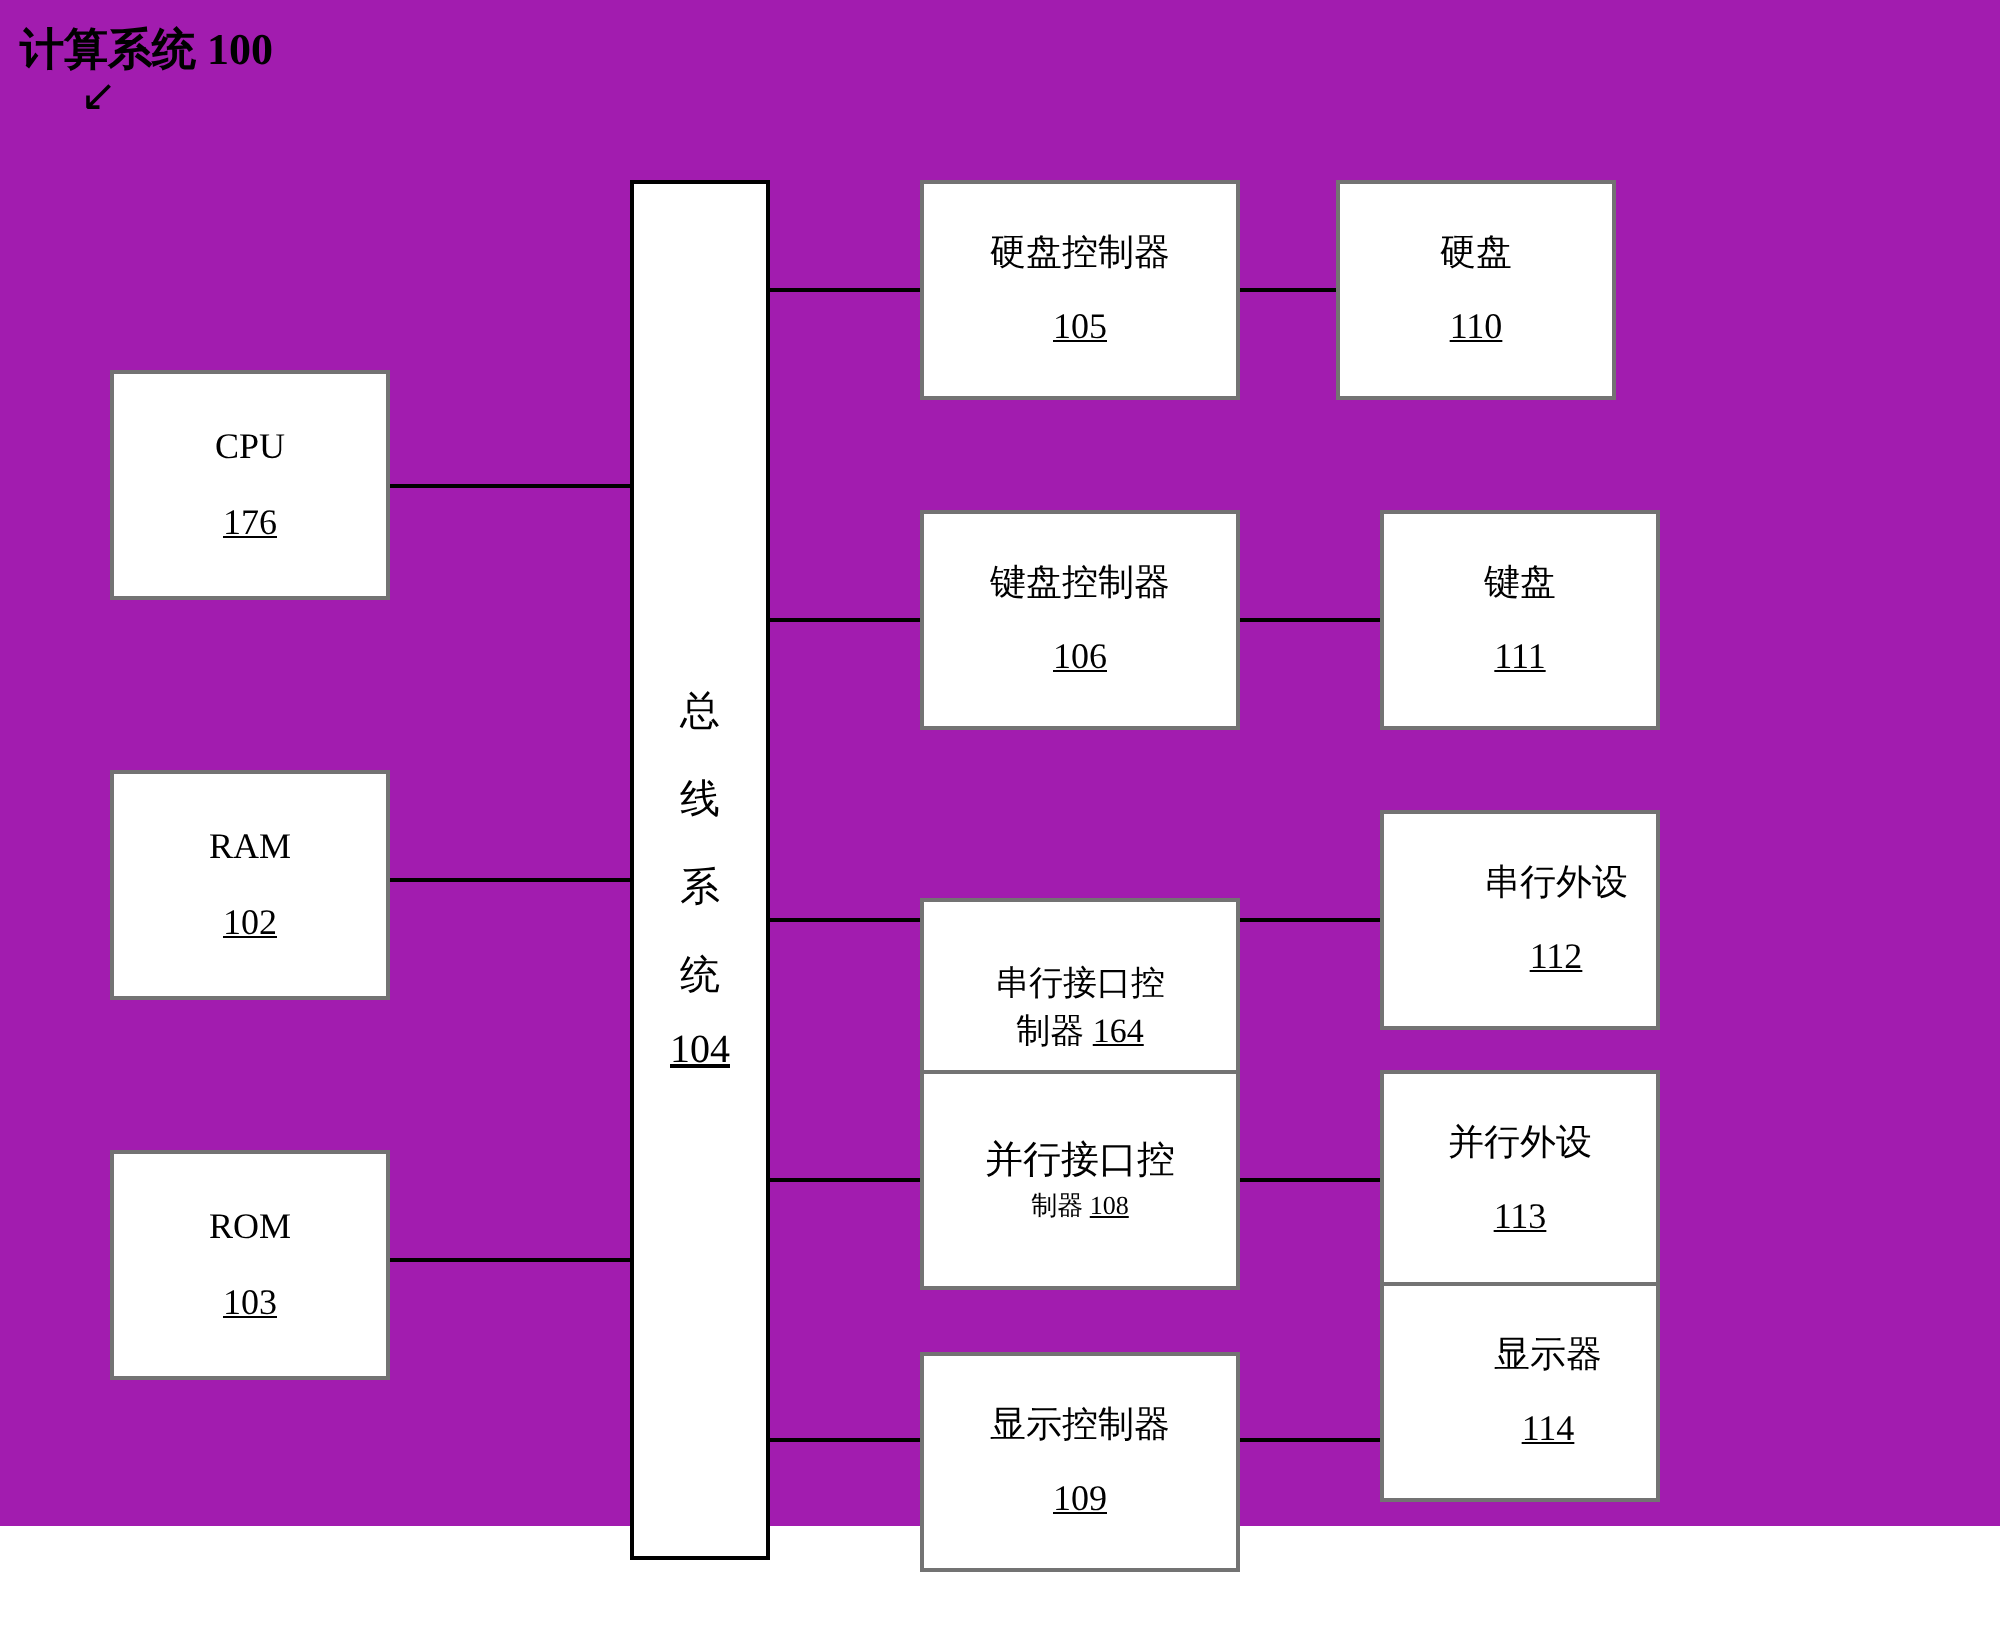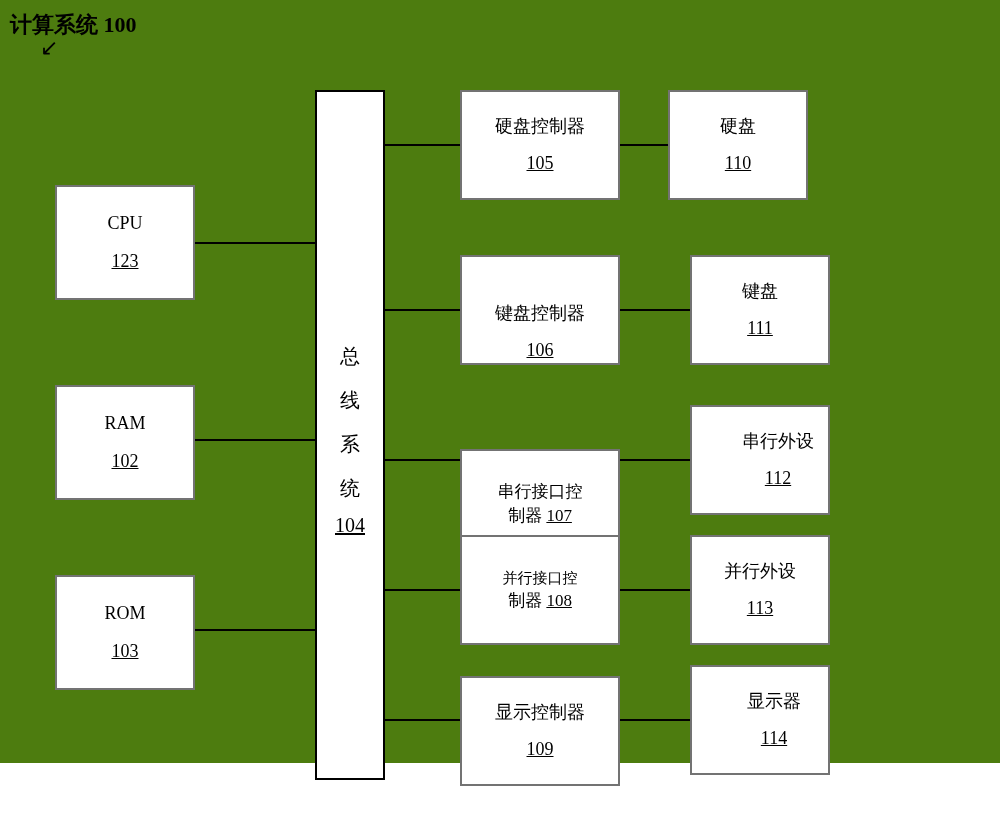--- a/index.html
+++ b/index.html
@@ -14,21 +14,21 @@
       width: 1000px;
       height: 823px;
       overflow: hidden;
       position: relative;
     }
 
     .diagram-container {
       position: relative;
       width: 1000px;
       height: 763px;
-      background: #4d7c0f;
+      background: #a21caf;
     }
 
     .title-area {
       position: absolute;
       top: 10px;
       left: 10px;
     }
 
     .title-text {
       font-size: 22px;
@@ -127,21 +127,21 @@
 
     <line x1="620" y1="460" x2="690" y2="460"></line>
 
     <line x1="620" y1="590" x2="690" y2="590"></line>
 
     <line x1="620" y1="720" x2="690" y2="720"></line>
   </svg>
 
   <div class="box" style="left:55px; top:185px; width:140px; height:115px;">
     <span class="label">CPU</span>
-    <span class="number">123</span>
+    <span class="number">176</span>
   </div>
 
   <div class="box" style="left:55px; top:385px; width:140px; height:115px;">
     <span class="label">RAM</span>
     <span class="number">102</span>
   </div>
 
   <div class="box" style="left:55px; top:575px; width:140px; height:115px;">
     <span class="label">ROM</span>
     <span class="number">103</span>
@@ -155,33 +155,33 @@
       <span style="font-size:20px; line-height:2.2;">统</span>
       <span class="bus-number">104</span>
     </div>
   </div>
 
   <div class="box" style="left:460px; top:90px; width:160px; height:110px;">
     <span class="label">硬盘控制器</span>
     <span class="number">105</span>
   </div>
 
-  <div class="box" style="left:460px; top:255px; width:160px; height:110px;justify-content:flex-end;">
+  <div class="box" style="left:460px; top:255px; width:160px; height:110px;">
     <span class="label">键盘控制器</span>
     <span class="number">106</span>
   </div>
 
   <div class="box" style="left:460px; top:405px; width:160px; height:110px;margin-top:44px;">
     <span class="label" style="font-size:17px;">串行接口控</span>
-    <span style="font-size:17px;">制器 <span style="text-decoration:underline;">107</span></span>
+    <span style="font-size:17px;">制器 <span style="text-decoration:underline;">164</span></span>
   </div>
 
   <div class="box" style="left:460px; top:535px; width:160px; height:110px;">
-    <span class="label" style="font-size:15px;">并行接口控</span>
-    <span style="font-size:17px;">制器 <span style="text-decoration:underline;">108</span></span>
+    <span class="label" style="font-size:19px;">并行接口控</span>
+    <span style="font-size:13px;">制器 <span style="text-decoration:underline;">108</span></span>
   </div>
 
   <div class="box" style="left:460px; top:676px; width:160px; height:110px;text-align:center;">
     <span class="label">显示控制器</span>
     <span class="number">109</span>
   </div>
 
   <div class="box" style="left:668px; top:90px; width:140px; height:110px;">
     <span class="label">硬盘</span>
     <span class="number">110</span>
@@ -195,18 +195,18 @@
   <div class="box" style="left:690px; top:405px; width:140px; height:110px;padding-left:36px;">
     <span class="label">串行外设</span>
     <span class="number">112</span>
   </div>
 
   <div class="box" style="left:690px; top:535px; width:140px; height:110px;text-align:center;">
     <span class="label">并行外设</span>
     <span class="number">113</span>
   </div>
 
-  <div class="box" style="left:690px; top:665px; width:140px; height:110px;padding-left:28px;">
+  <div class="box" style="left:690px; top:641px; width:140px; height:110px;padding-left:28px;">
     <span class="label">显示器</span>
     <span class="number">114</span>
   </div>
 
 </div>
 
 </body></html>

